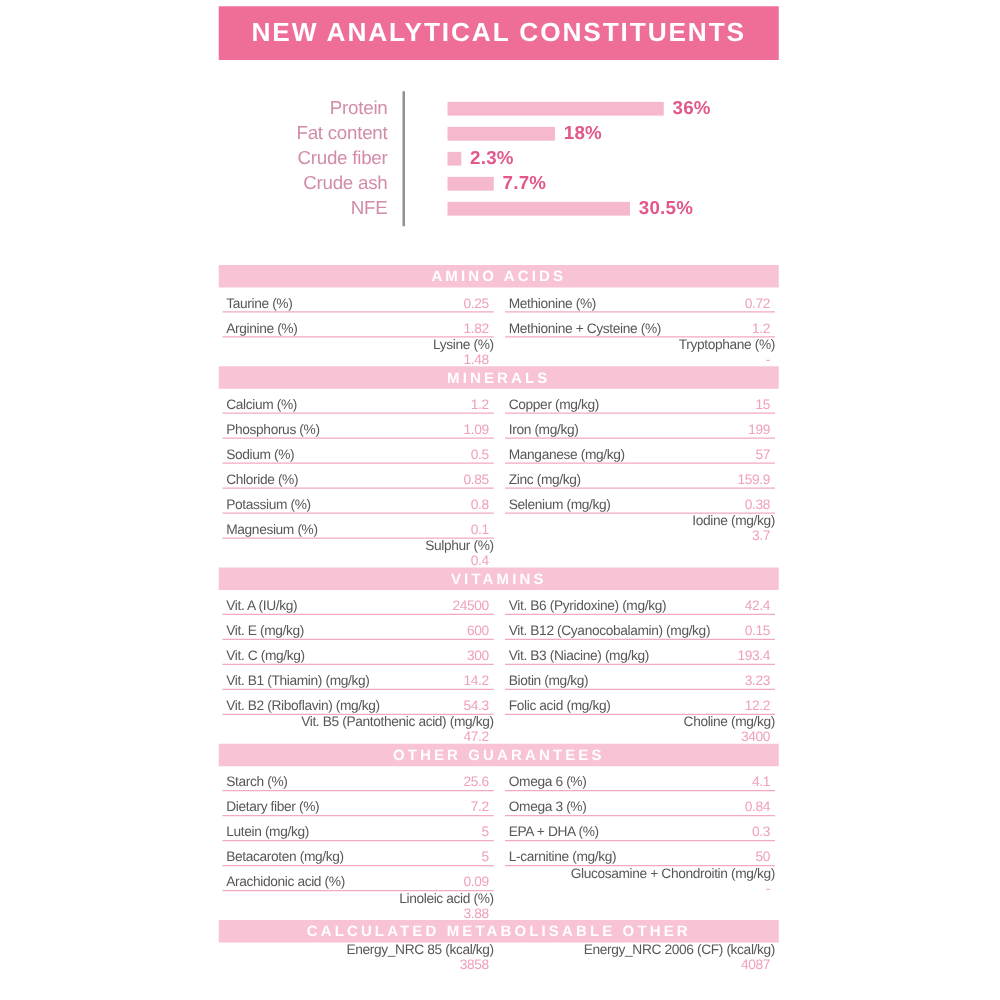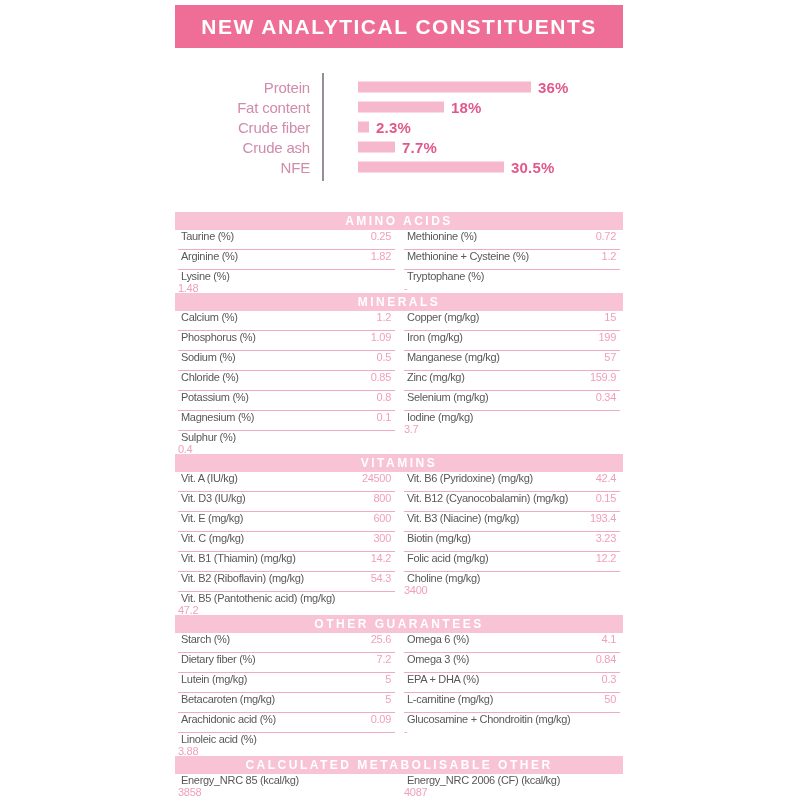--- a/index.html
+++ b/index.html
@@ -46,21 +46,21 @@
     height:18px; line-height:18px; text-align:center;
     background:var(--band_bg,#f8c3d5); color:#ffffff;
     font-size:12px; font-weight:bold; letter-spacing:2.5px; white-space:nowrap;
   }
   .section-body { display:flex; padding:0 3px; }
   .t-col { width:217px; }
   .t-col.left { margin-right:9px; }
   .t-col.right { width:216px; }
   .t-row {
     height:20px; box-sizing:border-box; display:flex;
-    justify-content:space-between; align-items:flex-start;
+    justify-content:space-between; align-items:flex-end;
     border-bottom:1px solid var(--divider,#f2a9c4);
     font-size:11px; letter-spacing:-0.3px; white-space:nowrap;
   }
   .t-row:last-child { border-bottom:none;flex-direction:column; }
   .t-label { color:var(--label_gray,#58585a); padding-left:3px; }
   .t-value { color:var(--value_pink,#f0a0bc); padding-right:4px; }
 </style>
 </head>
 <body>
 
@@ -189,42 +189,38 @@
               <div class="t-row">
                 <div class="t-label">Manganese (mg/kg)</div>
                 <div class="t-value">57</div>
               </div>
               <div class="t-row">
                 <div class="t-label">Zinc (mg/kg)</div>
                 <div class="t-value">159.9</div>
               </div>
               <div class="t-row">
                 <div class="t-label">Selenium (mg/kg)</div>
-                <div class="t-value">0.34</div>
+                <div class="t-value">0.38</div>
               </div>
               <div class="t-row">
                 <div class="t-label">Iodine (mg/kg)</div>
                 <div class="t-value">3.7</div>
               </div>
             </div>
           </div>
         </div>
         <div class="section">
           <div class="section-band">VITAMINS</div>
           <div class="section-body">
             <div class="t-col left">
               <div class="t-row">
                 <div class="t-label">Vit. A (IU/kg)</div>
                 <div class="t-value">24500</div>
               </div>
               <div class="t-row">
-                <div class="t-label">Vit. D3 (IU/kg)</div>
-                <div class="t-value">800</div>
-              </div>
-              <div class="t-row">
                 <div class="t-label">Vit. E (mg/kg)</div>
                 <div class="t-value">600</div>
               </div>
               <div class="t-row">
                 <div class="t-label">Vit. C (mg/kg)</div>
                 <div class="t-value">300</div>
               </div>
               <div class="t-row">
                 <div class="t-label">Vit. B1 (Thiamin) (mg/kg)</div>
                 <div class="t-value">14.2</div>

